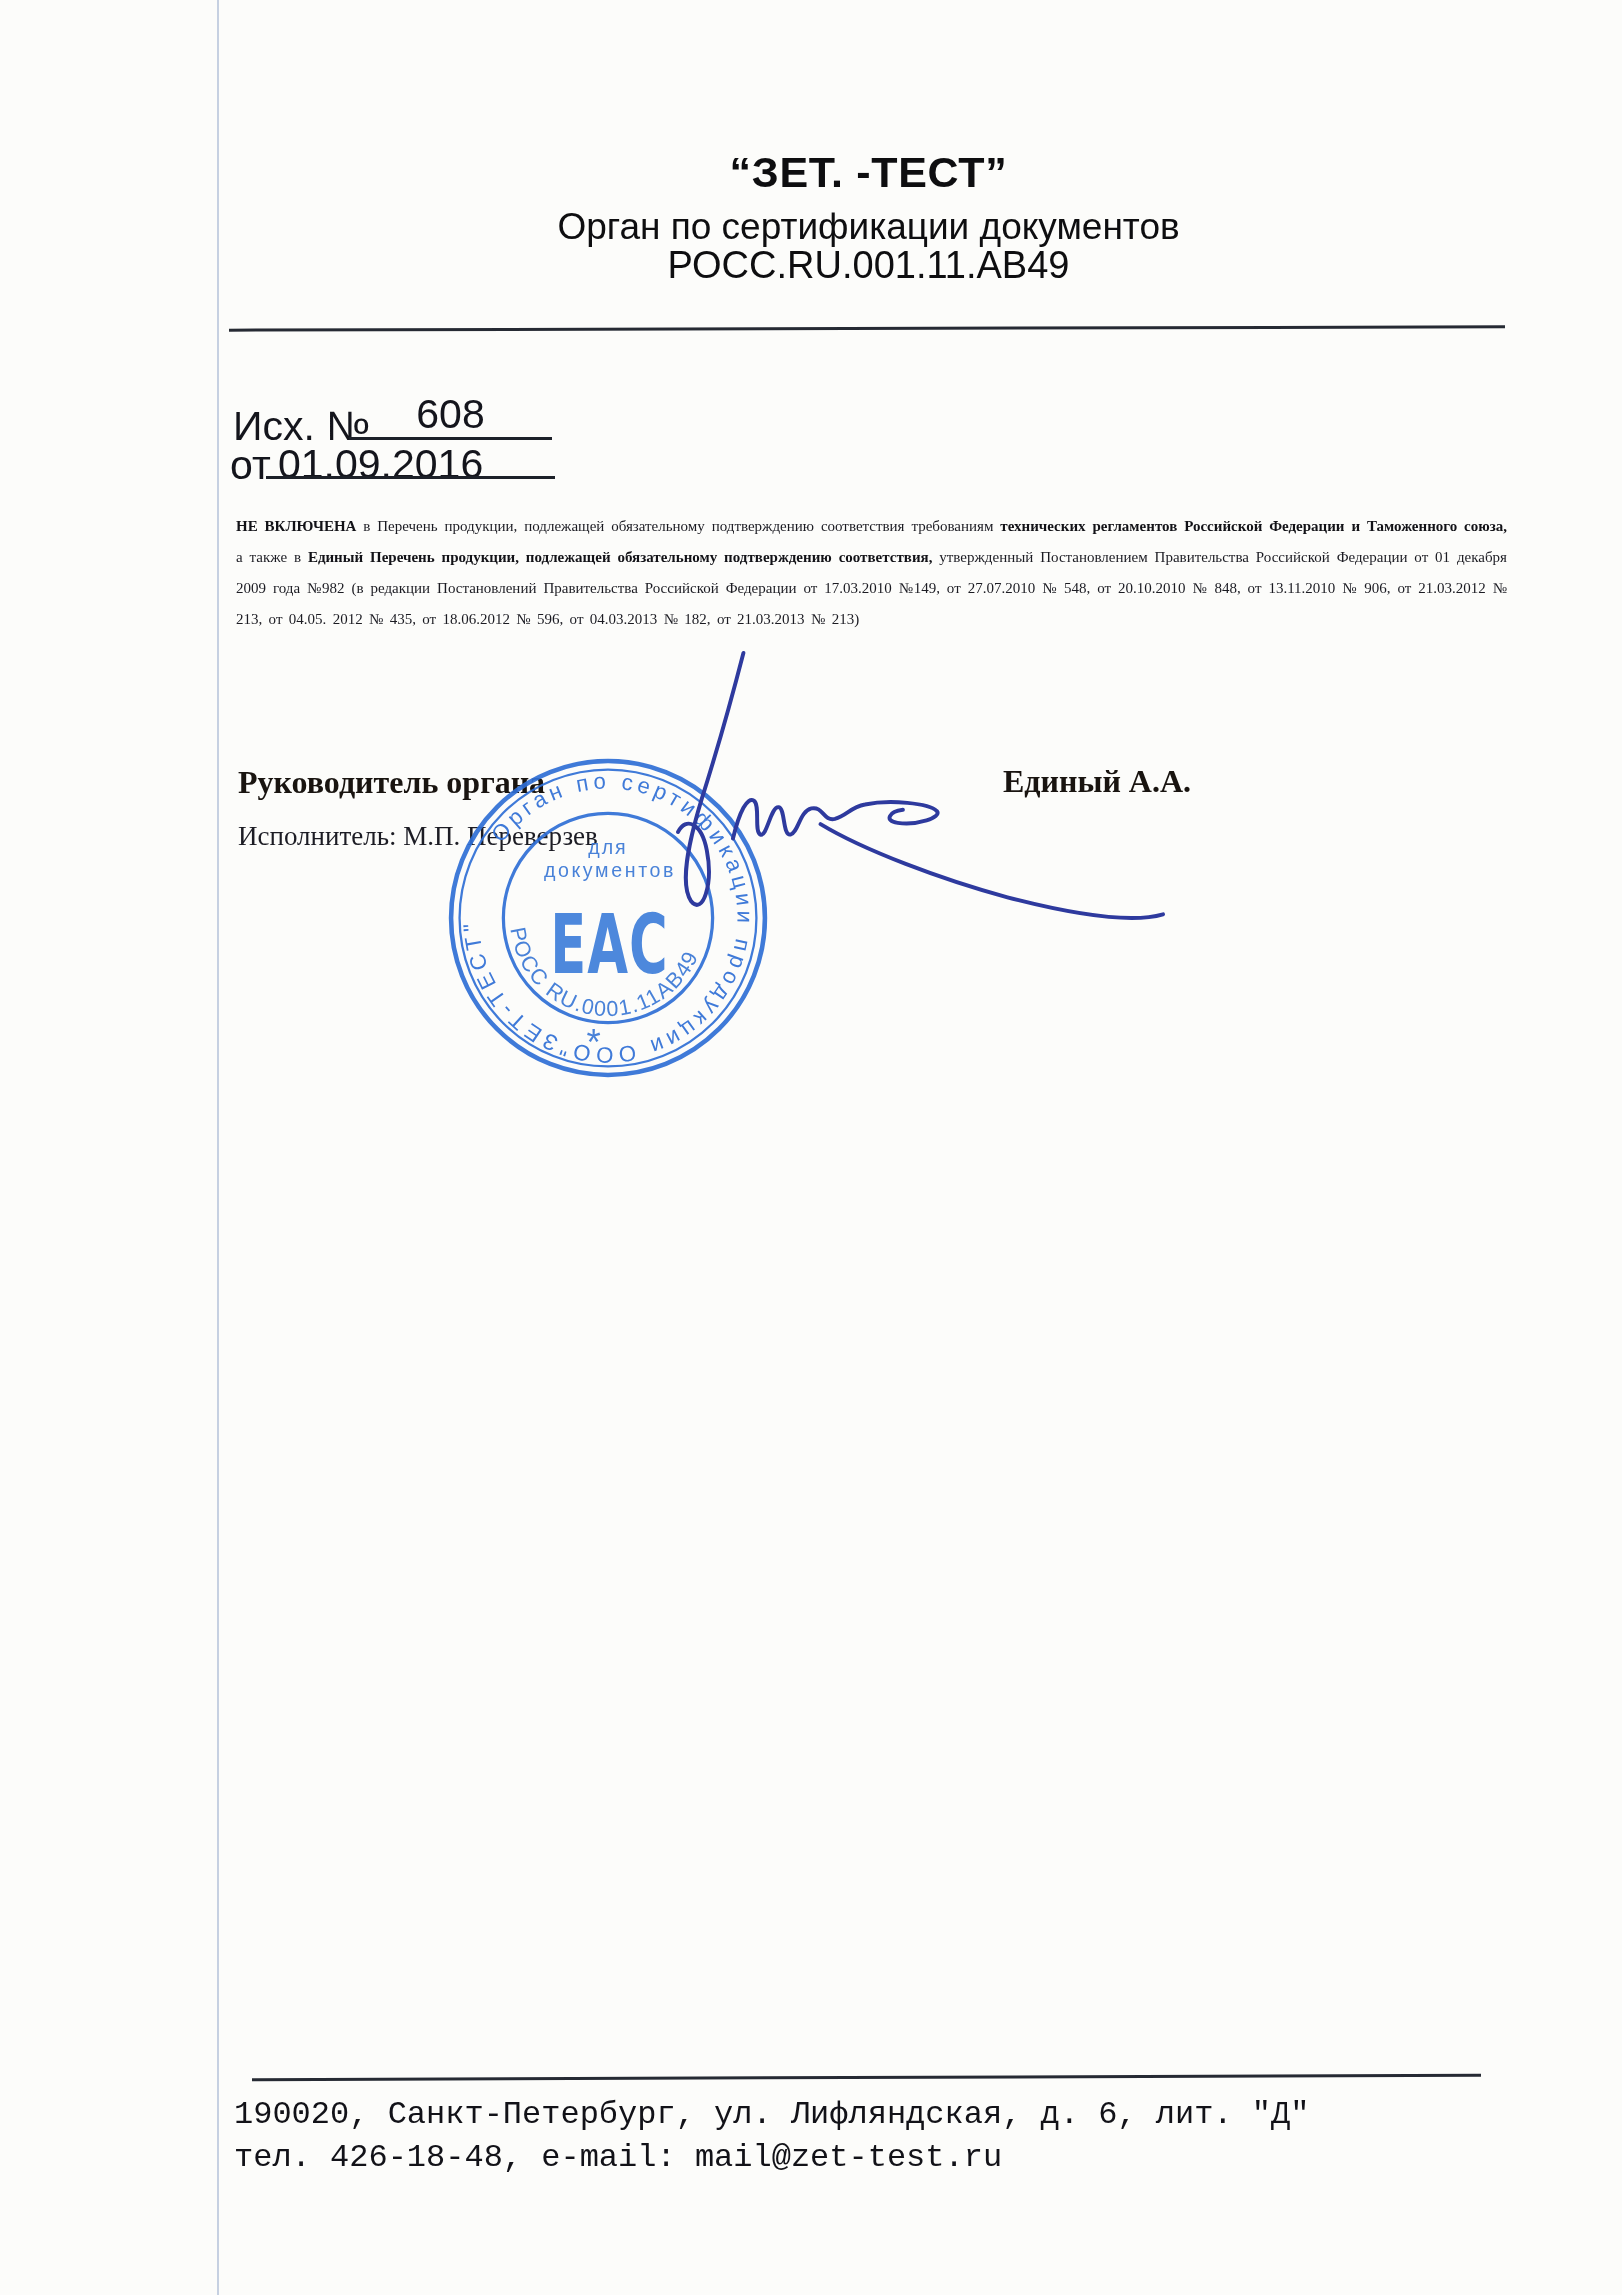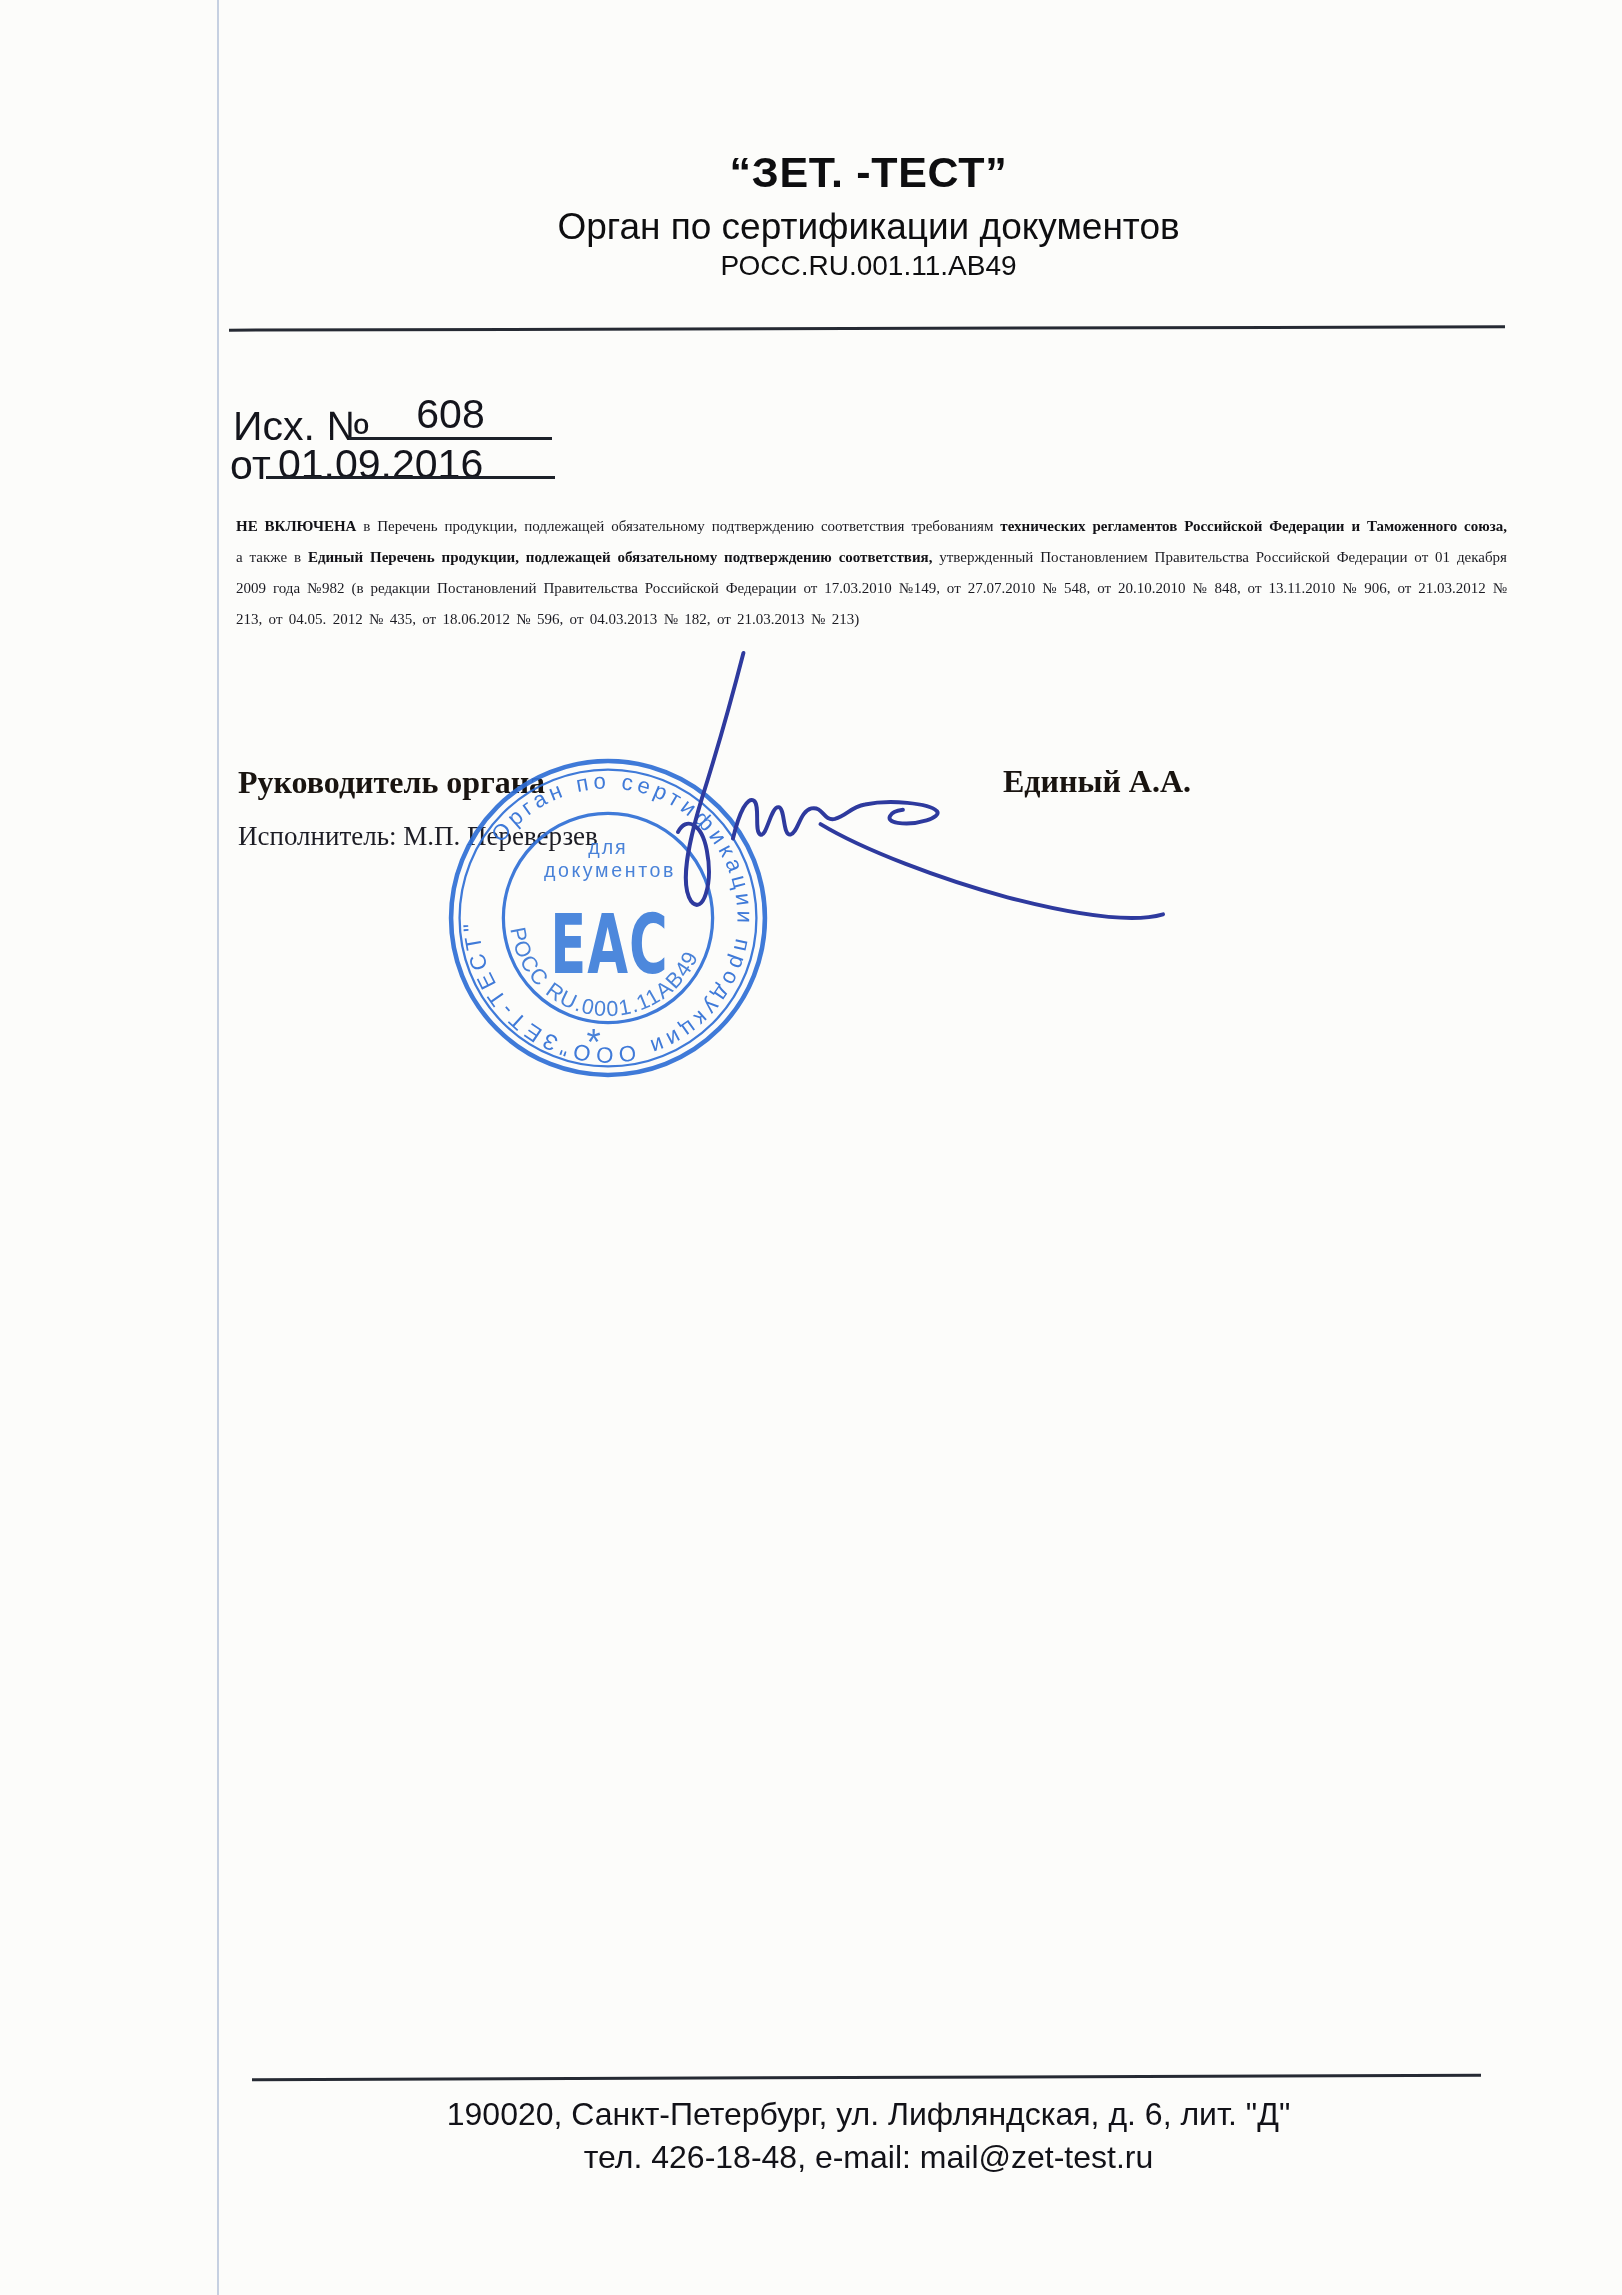--- a/index.html
+++ b/index.html
@@ -15,21 +15,21 @@
   .scan-line{
     position:absolute;left:217px;top:0;width:2px;height:2295px;
     background:#b4c1d8;opacity:.75;
   }
   .header{
     position:absolute;left:234px;top:149px;width:1269px;
     text-align:center;font-family:"Liberation Sans", sans-serif;color:#0e0e10;
   }
   .header .org-name{font-size:43px;font-weight:bold;letter-spacing:0.7px;line-height:47px;}
   .header .org-subtitle{font-size:37px;margin-top:10.5px;line-height:39px;}
-  .header .org-code{font-size:28px;margin-top:3.9px;line-height:33px;}
+  .header .org-code{font-size:38px;margin-top:3.9px;line-height:33px;}
   .rule{position:absolute;background:#262a33;}
   .rule.header-rule{left:229px;top:327px;width:1276px;height:2.6px;transform:rotate(-0.15deg);}
   .rule.footer-rule{left:252px;top:2076px;width:1229px;height:3.3px;transform:rotate(-0.2deg);}
   .ref{position:absolute;font-family:"Liberation Sans", sans-serif;color:#14151c;font-size:41px;}
   .ref-num-label{left:233px;top:403px;}
   .ref-num-value{left:349px;top:391px;width:203px;text-align:center;}
   .ref-date-label{left:230px;top:442px;}
   .ref-date-value{left:278px;top:441px;width:288px;text-align:left;}
   .u-line{position:absolute;background:#1d2129;height:2.6px;}
   .u-line.l1{left:349px;top:437px;width:203px;}
@@ -42,21 +42,21 @@
   }
   .body-para b{color:#121217;}
   .sig-label{position:absolute;font-weight:bold;font-size:32px;color:#191410;}
   .sig-head{left:238px;top:764px;}
   .sig-name{left:1003px;top:763px;}
   .sig-exec{position:absolute;left:238px;top:821px;font-size:27px;color:#1c1c24;}
   .stamp-svg{position:absolute;left:438px;top:748px;width:340px;height:340px;opacity:.92;}
   .sign-svg{position:absolute;left:654px;top:615px;width:537px;height:366px;}
   .footer{
     position:absolute;left:234px;top:2093px;width:1269px;
-    text-align:center;font-family:Liberation Sans, sans-serif;
+    text-align:left;font-family:Liberation Mono, monospace;
     font-size:32px;line-height:43px;color:#121218;
   }
 </style>
 </head>
 <body>
 
 <div class="page">
 
   <div class="scan-line"></div>
 

